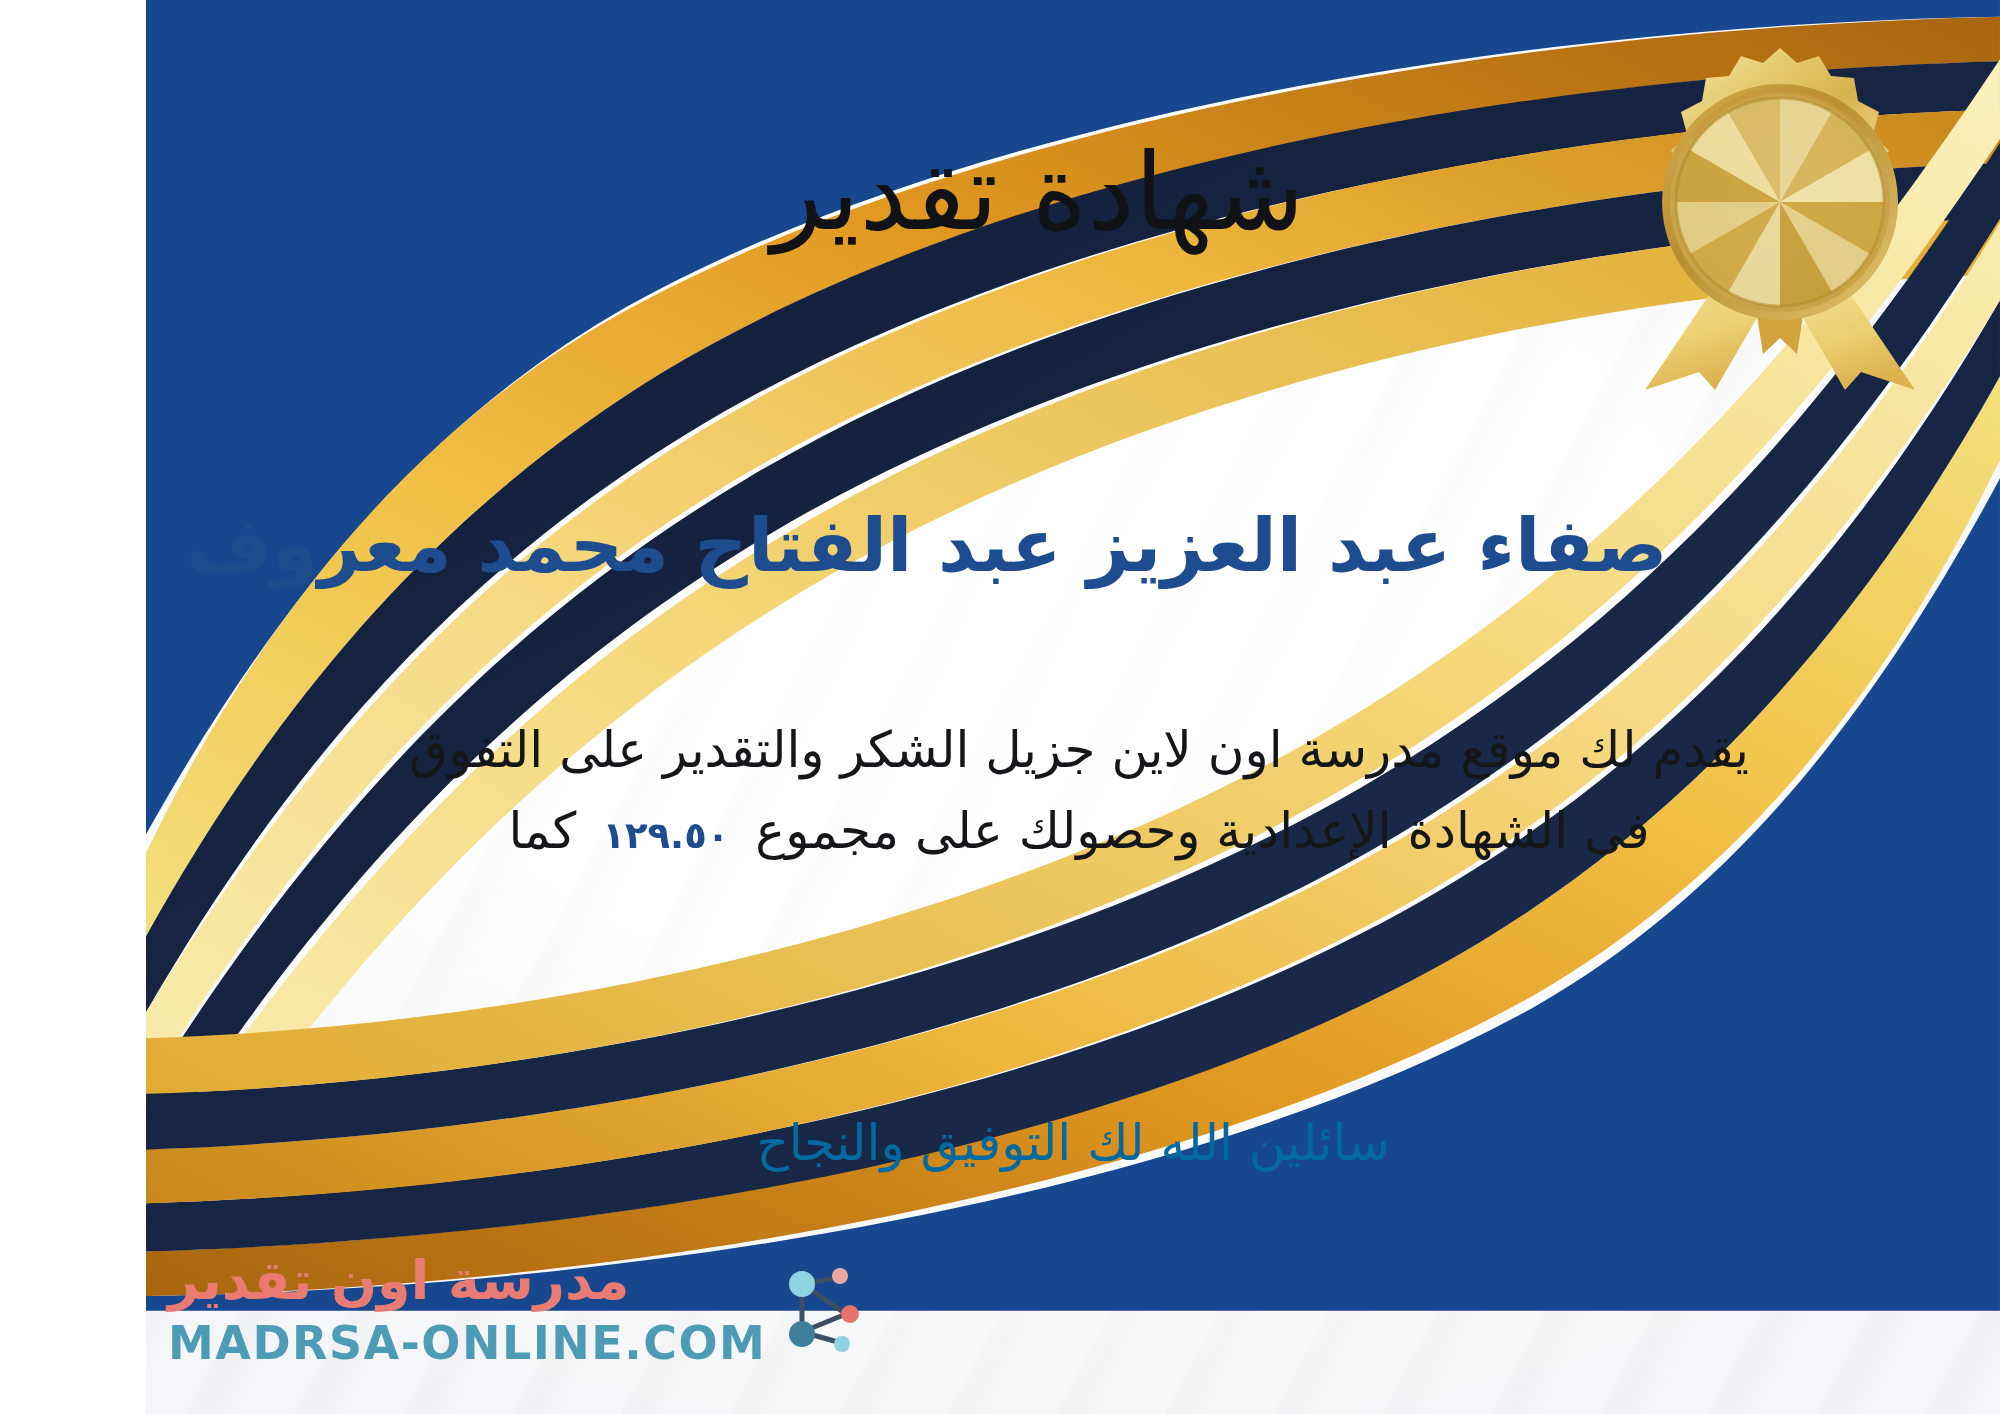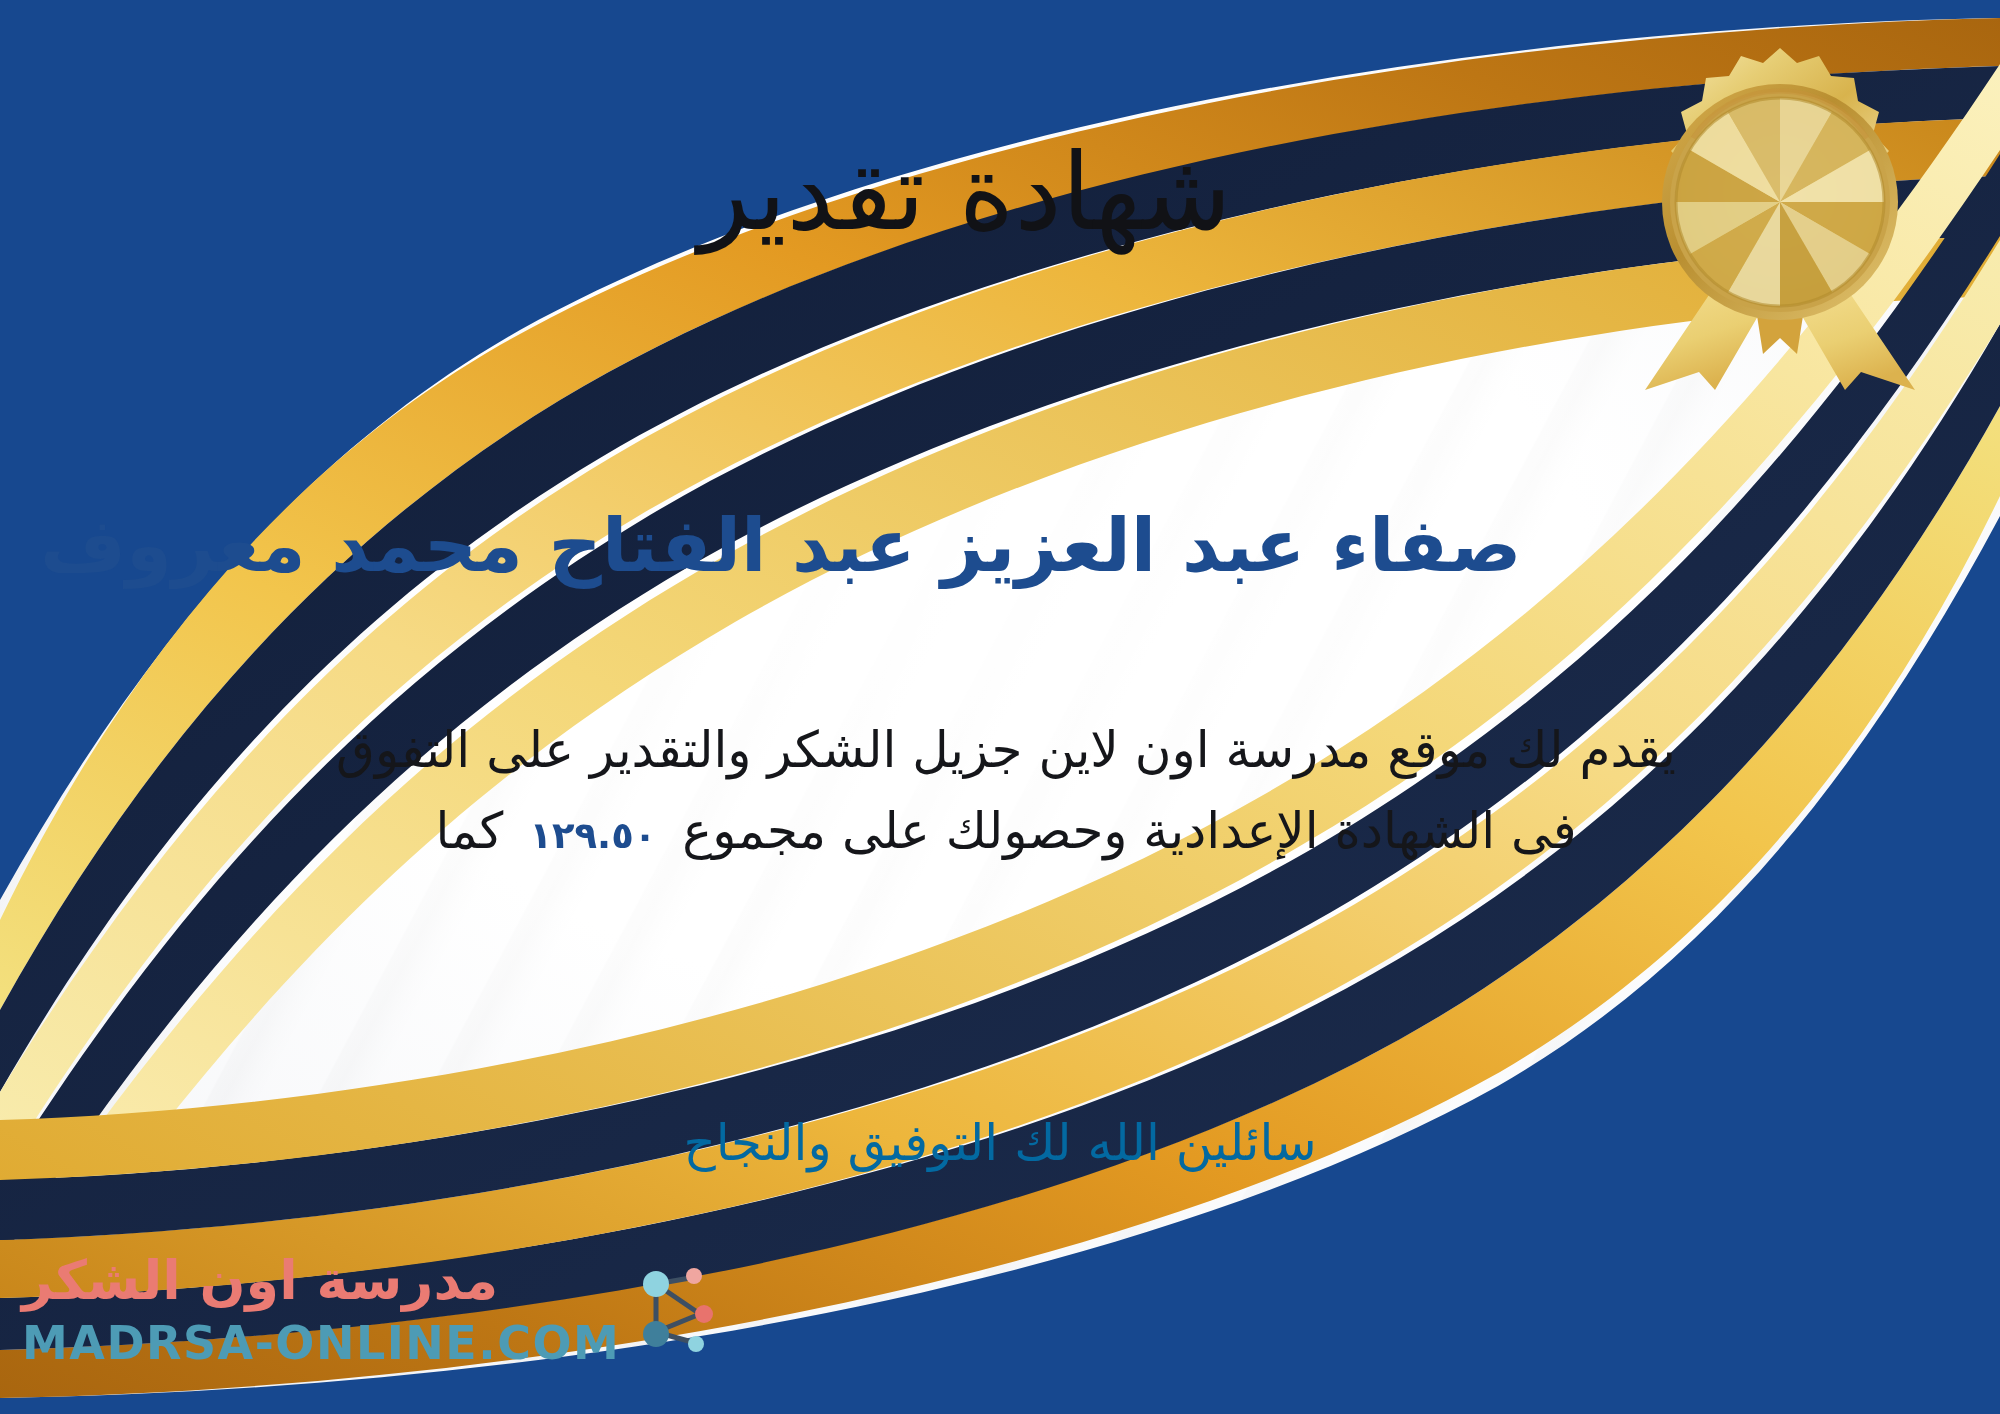--- a/index.html
+++ b/index.html
@@ -3,21 +3,21 @@
 <meta charset="utf-8">
 <title>شهادة تقدير</title>
 <style>
   html, body {
     margin: 0;
     padding: 0;
     background: #ffffff;
   }
   #certificate {
     position: relative;
-    width: 2000px;
+    width: 1854px;
     height: 1414px;
     overflow: hidden;
     font-family: "DejaVu Sans", "Liberation Sans", sans-serif;
     background: #ffffff;
     text-decoration: underline;
   }
 
   
   .bg-base {
     position: absolute;
@@ -345,21 +345,21 @@
       <div class="body-line l2">
         <span>فى الشهادة الإعدادية وحصولك على مجموع</span><span class="grade-value">١٢٩.٥٠</span><span>كما</span>
       </div>
     </div>
 
     <div class="closing-line">سائلين الله لك التوفيق  والنجاح</div>
   </div>
 
   <div class="logo">
     <div class="logo-text">
-      <div class="logo-ar">مدرسة اون الشكر</div>
+      <div class="logo-ar">مدرسة اون تقدير</div>
       <div class="logo-en">MADRSA-ONLINE.COM</div>
     </div>
     <svg class="logo-mark" viewBox="0 0 96 96">
       <line x1="26" y1="22" x2="70" y2="52" stroke="#3d4f63" stroke-width="5"></line>
       <line x1="26" y1="22" x2="60" y2="16" stroke="#3d4f63" stroke-width="5"></line>
       <line x1="70" y1="52" x2="26" y2="70" stroke="#3d4f63" stroke-width="5"></line>
       <line x1="26" y1="70" x2="62" y2="80" stroke="#3d4f63" stroke-width="5"></line>
       <line x1="26" y1="22" x2="26" y2="70" stroke="#3d4f63" stroke-width="5"></line>
       <circle cx="26" cy="22" r="13" fill="#8fd3e0"></circle>
       <circle cx="64" cy="14" r="8" fill="#f0a6a0"></circle>

